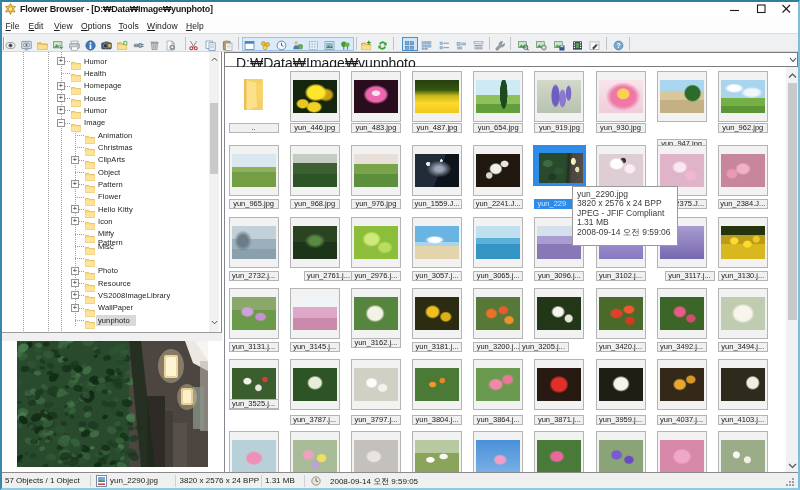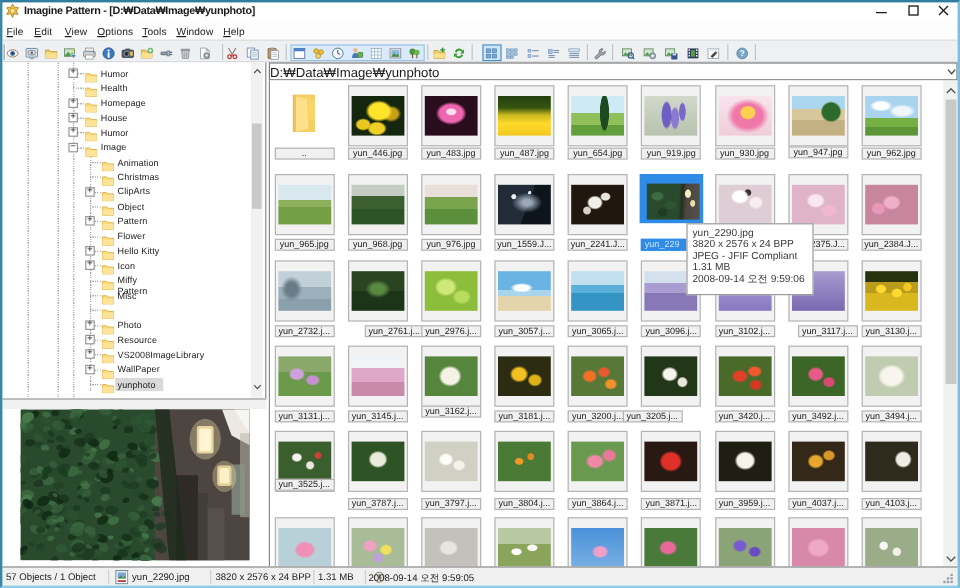--- a/index.html
+++ b/index.html
@@ -17,21 +17,21 @@
 .mitem span{text-decoration:underline}
 .sbar-sep{position:absolute;top:2px;width:1px;height:12px;background:#cfcfcf}
 .stxt{position:absolute;top:3.5px;font-size:8px;color:#222;white-space:nowrap}
 </style></head><body>
 <div style="position:absolute;left:0;top:0;width:800px;height:490px;border-top:2px solid #2f7e9e;border-left:2px solid #3886a8;border-right:2px solid #7dbfda;border-bottom:2px solid #8ccbe4;pointer-events:none;z-index:50"></div>
 <div style="position:absolute;left:2px;top:2px;width:796px;height:15px;background:#fff"></div>
 <svg class="abs" style="left:5px;top:3px" width="11" height="12" viewBox="0 0 11 12">
     <path d="M5.5 0.5 L7 3 L10.5 3.5 L8.5 6 L10 9 L6.5 8.5 L5.5 11.5 L4 8.5 L0.5 9 L2.5 6 L0.5 3.5 L4 3 Z" fill="#f6c84a" stroke="#a8761c" stroke-width="0.7"></path>
     <circle cx="5.5" cy="6" r="2.2" fill="#fbe68a" stroke="#b8861f" stroke-width="0.6"></circle>
   </svg>
-<div style="position:absolute;left:20px;top:4px;font-size:9px;font-weight:bold;color:#1a1a1a;letter-spacing:-0.25px;white-space:nowrap">Imagine Pattern - [D:₩Data₩Image₩yunphoto]</div>
+<div style="position:absolute;left:20px;top:4px;font-size:9px;font-weight:bold;color:#1a1a1a;letter-spacing:-0.25px;white-space:nowrap">Flower Browser - [D:₩Data₩Image₩yunphoto]</div>
 <svg class="abs" style="left:729px;top:4px" width="66" height="10" viewBox="0 0 66 10">
     <line x1="1" y1="6.5" x2="10" y2="6.5" stroke="#1a1a1a" stroke-width="1.1"></line>
     <rect x="28.5" y="1" width="7.5" height="7.5" fill="none" stroke="#1a1a1a" stroke-width="1.1"></rect>
     <line x1="53.5" y1="1" x2="61" y2="8.5" stroke="#1a1a1a" stroke-width="1.1"></line>
     <line x1="61" y1="1" x2="53.5" y2="8.5" stroke="#1a1a1a" stroke-width="1.1"></line>
   </svg>
 <div style="position:absolute;left:2px;top:17px;width:796px;height:16px;background:#fdfdfd"></div>
 <div style="position:absolute;left:0px;top:21px;width:796px;height:12px">
     <div class="mitem" style="left:5.5px"><span>F</span>ile</div>
     <div class="mitem" style="left:28.5px"><span>E</span>dit</div>
@@ -723,21 +723,21 @@
           <ellipse cx="110.2" cy="39.0" rx="3.5" ry="2.5" fill="#16301a" opacity="0.67" transform="rotate(-31 110.2 39.0)"></ellipse>
           <ellipse cx="92.5" cy="55.8" rx="5.2" ry="3.7" fill="#26492c" opacity="0.56" transform="rotate(37 92.5 55.8)"></ellipse>
           <ellipse cx="25.5" cy="20.4" rx="3.0" ry="2.1" fill="#16301a" opacity="0.56" transform="rotate(34 25.5 20.4)"></ellipse>
           <ellipse cx="93.5" cy="31.0" rx="4.5" ry="3.2" fill="#0f2813" opacity="0.76" transform="rotate(16 93.5 31.0)"></ellipse>
           <ellipse cx="9.6" cy="112.5" rx="2.2" ry="1.5" fill="#1e3c22" opacity="0.74" transform="rotate(7 9.6 112.5)"></ellipse>
         </g>
 <polygon points="112,0 124,0 138,126 124,126" fill="#1c2a1a" opacity="0.8"></polygon>
 </svg></div>
   </div>
 <div style="position:absolute;left:223.5px;top:51.5px;width:574.5px;height:15.5px;background:#fff;border:1px solid #7a7a7a"></div>
-<div style="position:absolute;left:225px;top:55px;font-size:11px;color:#1a1a1a">D:₩Data₩Image₩yunphoto</div>
+<div style="position:absolute;left:236px;top:55px;font-size:14px;color:#1a1a1a">D:₩Data₩Image₩yunphoto</div>
 <svg class="abs" style="left:789px;top:57px" width="8" height="6" viewBox="0 0 8 6">
     <path d="M1 1 L4 4.5 L7 1" fill="none" stroke="#444" stroke-width="1.1"></path>
   </svg>
 <div style="position:absolute;left:224.5px;top:67px;width:561px;height:404.5px;background:#fff;overflow:hidden">
     <svg style="position:absolute;left:18.1px;top:11px" width="21" height="33" viewBox="0 0 21 33">
 <path d="M1 1 L19.5 1 L19.5 32 L1 32 Z" fill="#e9bf55"></path>
 <path d="M3.5 1 L19.5 1 L19.5 32 L3.5 32 Z" fill="#f5cf63"></path>
 <path d="M3.5 2.5 L13 4.5 L14 29 L3.5 32 Z" fill="#fce08a"></path>
 <path d="M13 4.5 L19.5 6.5 L19.5 23 L14 21 Z" fill="#f7d569"></path>
 </svg>
@@ -762,21 +762,21 @@
       <div class="thumb" style="background:radial-gradient(6px 16px at 42% 48%, #6f5ec2 60%, rgba(0,0,0,0) 75%),radial-gradient(5px 13px at 58% 56%, #8a7ad0 60%, rgba(0,0,0,0) 75%),radial-gradient(4px 11px at 72% 40%, #7a68c8 60%, rgba(0,0,0,0) 75%),linear-gradient(#d2d8ca, #b8c2b0)"></div>
     </div>
     <div class="cell-lab" style="left:309.9px;top:56.0px">yun_919.jpg</div>
     <div class="cell-box" style="left:371.0px;top:4.0px">
       <div class="thumb" style="background:radial-gradient(8px 7px at 55% 42%, #ffd050 70%, rgba(0,0,0,0) 85%),radial-gradient(22px 18px at 55% 50%, #f078a8 55%, rgba(0,0,0,0) 80%),linear-gradient(#f8e4ec, #eecdd9)"></div>
     </div>
     <div class="cell-lab" style="left:371.0px;top:56.0px">yun_930.jpg</div>
     <div class="cell-box" style="left:432.1px;top:4.0px">
       <div class="thumb" style="background:radial-gradient(11px 11px at 74% 40%, #2d6b2a 65%, rgba(0,0,0,0) 80%),linear-gradient(#aad6ee 0% 34%, #d9c79c 34% 60%, #c4b183 60% 100%)"></div>
     </div>
-    <div class="cell-lab" style="left:432.1px;top:55px">yun_947.jpg</div>
+    <div class="cell-lab" style="left:432.1px;top:72px">yun_947.jpg</div>
     <div class="cell-box" style="left:493.3px;top:4.0px">
       <div class="thumb" style="background:radial-gradient(12px 6px at 30% 25%, #ffffff 50%, rgba(255,255,255,0) 80%),radial-gradient(14px 7px at 70% 38%, #f0f6fa 50%, rgba(255,255,255,0) 80%),linear-gradient(#a8d4ee 0% 55%, #74b044 55% 78%, #5c9636 78% 100%)"></div>
     </div>
     <div class="cell-lab" style="left:493.3px;top:56.0px">yun_962.jpg</div>
     <div class="cell-box" style="left:4.1px;top:78.0px">
       <div class="thumb" style="background:linear-gradient(#d8e8ee 0% 38%, #8fb05c 38% 55%, #739e43 55% 100%)"></div>
     </div>
     <div class="cell-lab" style="left:4.1px;top:132.0px">yun_965.jpg</div>
     <div class="cell-box" style="left:65.2px;top:78.0px">
       <div class="thumb" style="background:linear-gradient(#c4ccc4 0% 28%, #3c6030 28% 60%, #2c5426 60% 100%)"></div>
@@ -969,21 +969,21 @@
     <div class="sbar-sep" style="left:173px"></div>
     <div class="stxt" style="left:177.5px">3820 x 2576 x 24 BPP</div>
     <div class="sbar-sep" style="left:259px"></div>
     <div class="stxt" style="left:263px">1.31 MB</div>
     <div class="sbar-sep" style="left:302px"></div>
     <svg class="abs" style="left:309px;top:3px" width="10" height="10" viewBox="0 0 12 12">
       <circle cx="6" cy="6" r="5" fill="#e8e4da" stroke="#8a8278" stroke-width="1"></circle>
       <line x1="6" y1="6" x2="6" y2="2.8" stroke="#555" stroke-width="1"></line>
       <line x1="6" y1="6" x2="8.4" y2="6.8" stroke="#555" stroke-width="1"></line>
     </svg>
-    <div class="stxt" style="left:305px">2008-09-14 오전 9:59:05</div>
+    <div class="stxt" style="left:328px">2008-09-14 오전 9:59:05</div>
     <svg class="abs" style="left:784px;top:5px" width="9" height="9" viewBox="0 0 9 9">
       <g fill="#9aa0a6">
         <rect x="6" y="0" width="2" height="2"></rect>
         <rect x="6" y="3" width="2" height="2"></rect>
         <rect x="6" y="6" width="2" height="2"></rect>
         <rect x="3" y="3" width="2" height="2"></rect>
         <rect x="3" y="6" width="2" height="2"></rect>
         <rect x="0" y="6" width="2" height="2"></rect>
       </g>
     </svg>

